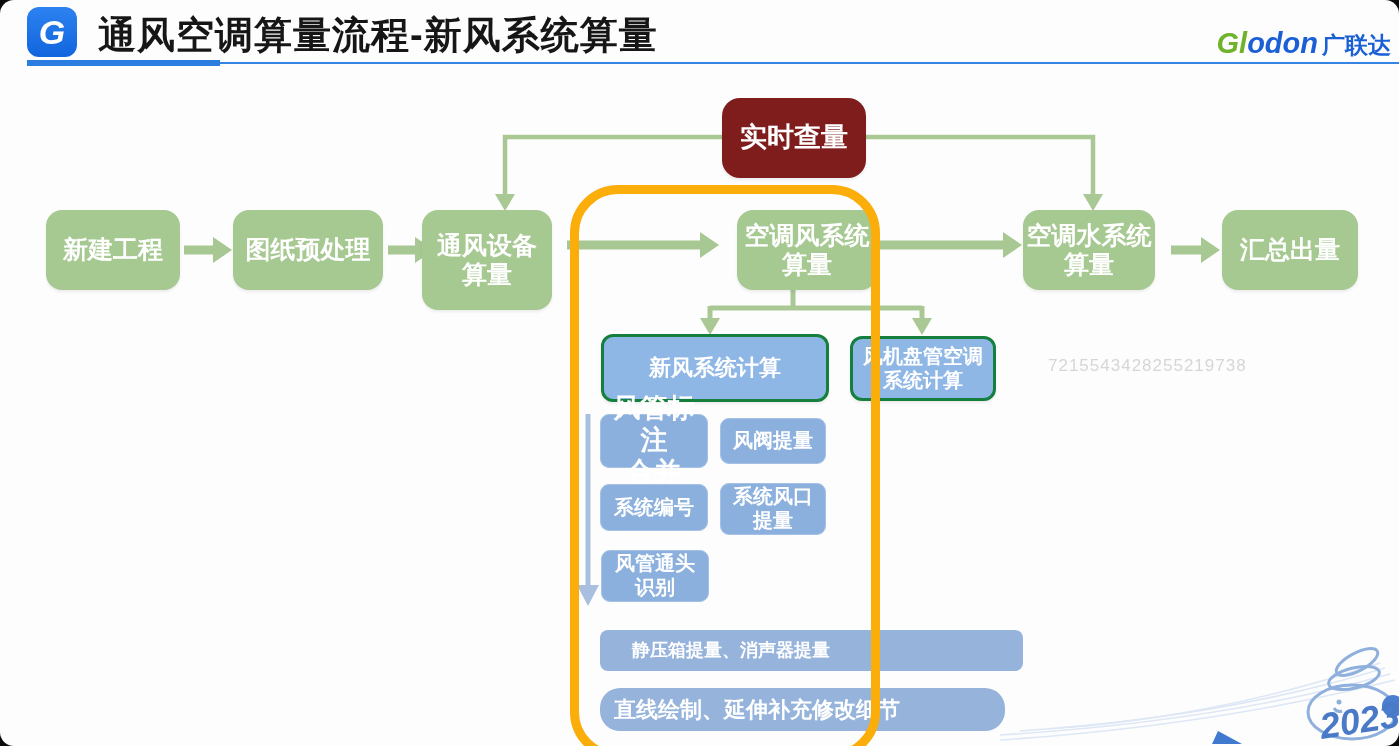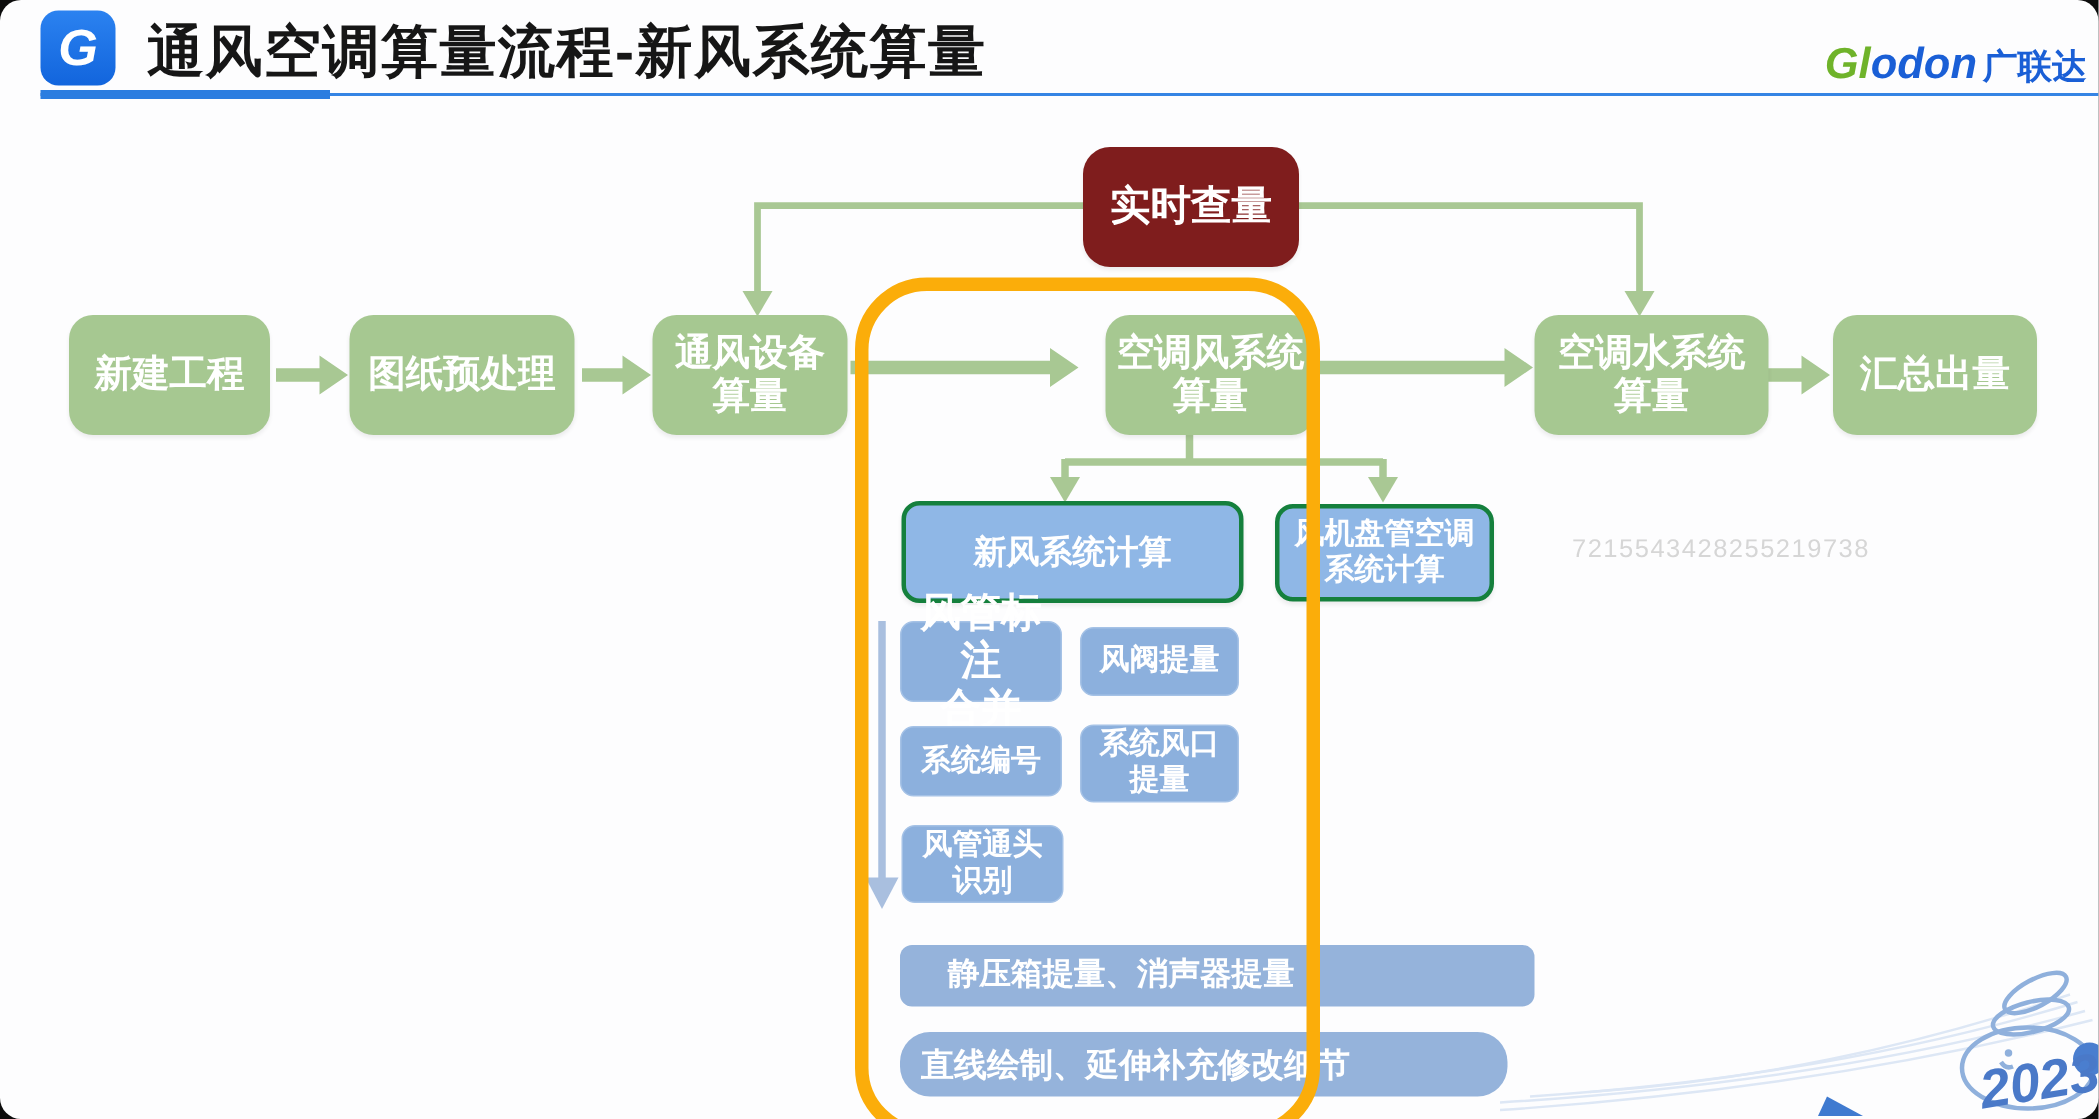--- a/index.html
+++ b/index.html
@@ -41,35 +41,35 @@
   .periwinkle{background:#7f1d1d;border-radius:18px;}
   .bluebig{background:#8fb7e6;border:3px solid #15803d;border-radius:12px;}
   .bluesm{background:#8cb0dd;border-radius:9px;box-shadow:none;border:1px solid #a5c2e6;}
   .bluewide{background:#95b3db;border-radius:8px;justify-content:flex-start;padding-left:14px;box-shadow:none;}
 
   
   .bx-realtime{left:722px;top:98px;width:144px;height:80px;font-size:27px;}
   
   .bx-m0{left:46px; top:210px;width:134px;height:80px;font-size:25px;}
   .bx-m1{left:233px;top:210px;width:150px;height:80px;font-size:25px;}
-  .bx-m2{left:435px;top:210px;width:130px;height:80px;font-size:25px;}
+  .bx-m2{left:422px;top:210px;width:130px;height:100px;font-size:25px;}
   .bx-m3{left:737px;top:210px;width:140px;height:80px;font-size:25px;}
-  .bx-m4{left:1023px;top:210px;width:156px;height:80px;font-size:25px;}
+  .bx-m4{left:1023px;top:210px;width:132px;height:80px;font-size:25px;}
   .bx-m5{left:1222px;top:210px;width:136px;height:80px;font-size:25px;}
   
   .bx-b0{left:601px;top:334px;width:222px;height:62px;font-size:22px;}
   .bx-b1{left:850px;top:336px;width:140px;height:59px;font-size:20px;}
   
   .bx-s0{left:600px;top:414px;width:106px;height:52px;font-size:27px;}
   .bx-s1{left:720px;top:418px;width:104px;height:44px;font-size:20px;}
   .bx-s2{left:600px;top:484px;width:106px;height:45px;font-size:20px;}
   .bx-s3{left:720px;top:483px;width:104px;height:50px;font-size:20px;}
   .bx-s4{left:601px;top:550px;width:106px;height:50px;font-size:20px;}
   
-  .bx-w0{left:600px;top:630px;width:391px;height:41px;font-size:21px;padding-left:32px;}
+  .bx-w0{left:600px;top:630px;width:391px;height:41px;font-size:18px;padding-left:32px;}
   .bx-w1{left:600px;top:688px;width:391px;height:43px;font-size:22px;border-radius:20px;}
 
   
   .watermark{
     position:absolute;left:1048px;top:356px;font-size:17px;color:#d6d6d6;
     letter-spacing:1px;font-weight:normal;
   }
 
   
   .connectors{position:absolute;left:0;top:0;z-index:1;}

